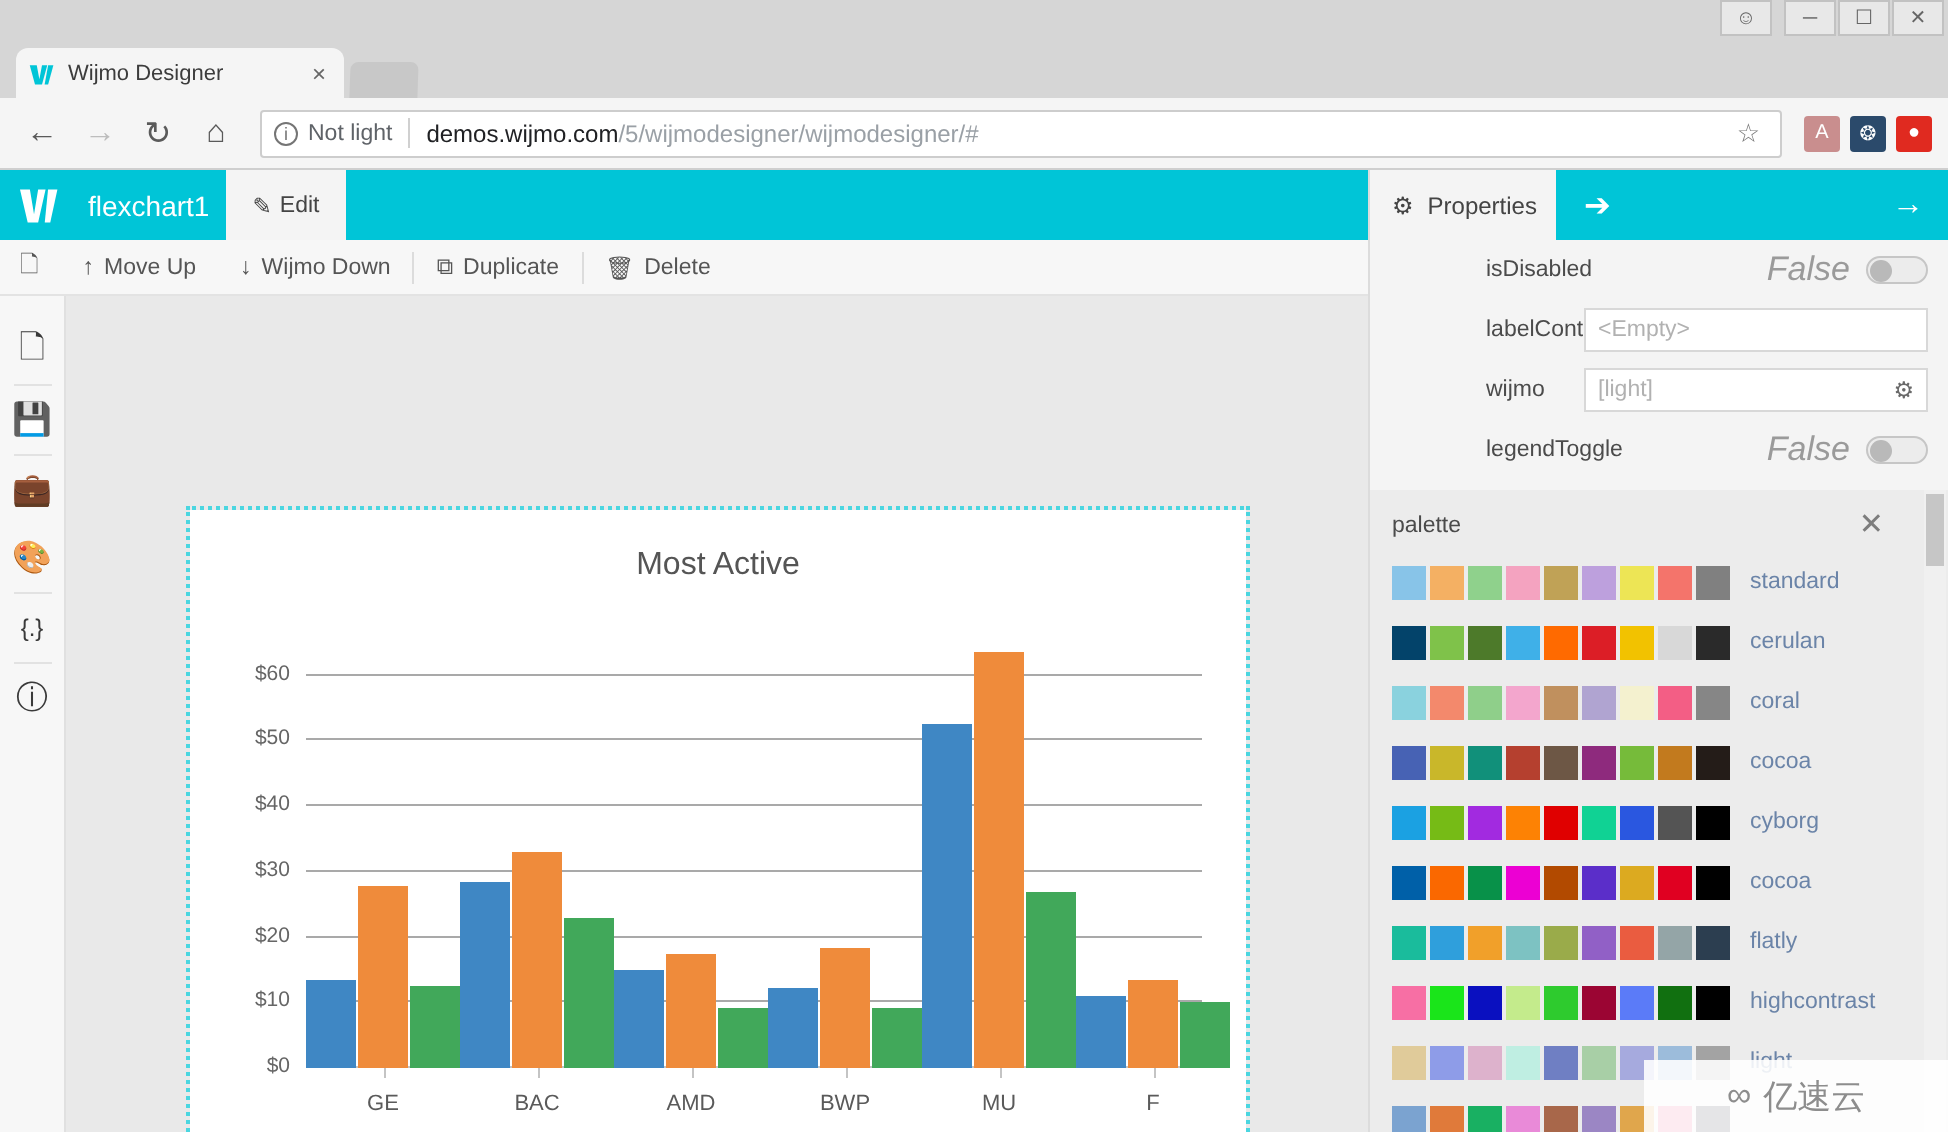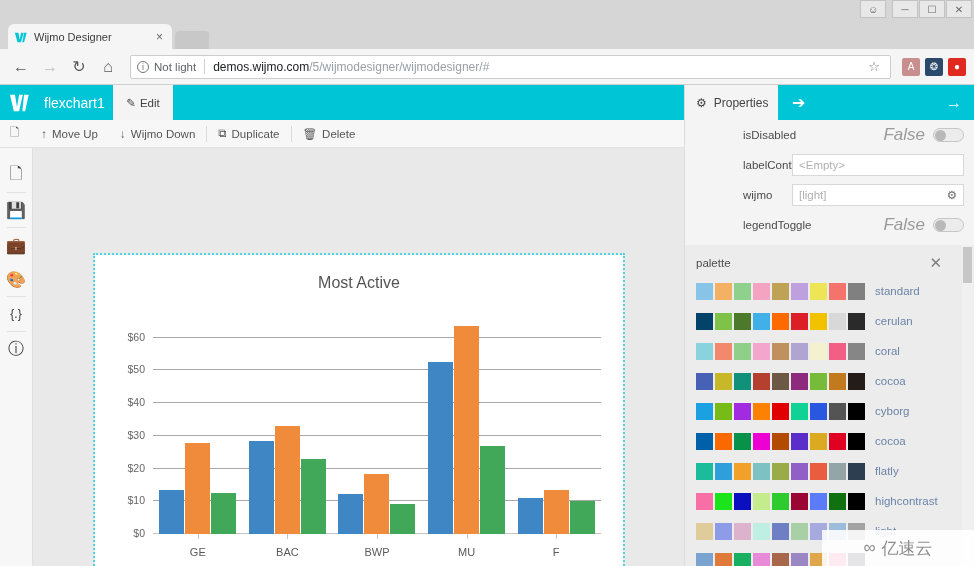--- a/index.html
+++ b/index.html
@@ -337,20 +337,27 @@
                   <span class="xtick">GE</span>
                 </div>
                 <div class="group">
                   <div class="bar" style="height: 42.8788%; background: rgb(63, 135, 196);"></div>
                   <div class="bar" style="height: 50.1515%; background: rgb(239, 139, 59);"></div>
                   <div class="bar" style="height: 34.5455%; background: rgb(65, 168, 90);"></div>
                   <span class="xnotch"></span>
                   <span class="xtick">BAC</span>
                 </div>
                 <div class="group">
+                  <div class="bar" style="height: 22.7273%; background: rgb(63, 135, 196);"></div>
+                  <div class="bar" style="height: 26.3636%; background: rgb(239, 139, 59);"></div>
+                  <div class="bar" style="height: 13.7879%; background: rgb(65, 168, 90);"></div>
+                  <span class="xnotch"></span>
+                  <span class="xtick">AMD</span>
+                </div>
+                <div class="group">
                   <div class="bar" style="height: 18.4848%; background: rgb(63, 135, 196);"></div>
                   <div class="bar" style="height: 27.8788%; background: rgb(239, 139, 59);"></div>
                   <div class="bar" style="height: 13.7879%; background: rgb(65, 168, 90);"></div>
                   <span class="xnotch"></span>
                   <span class="xtick">BWP</span>
                 </div>
                 <div class="group">
                   <div class="bar" style="height: 79.697%; background: rgb(63, 135, 196);"></div>
                   <div class="bar" style="height: 96.3636%; background: rgb(239, 139, 59);"></div>
                   <div class="bar" style="height: 40.9091%; background: rgb(65, 168, 90);"></div>

